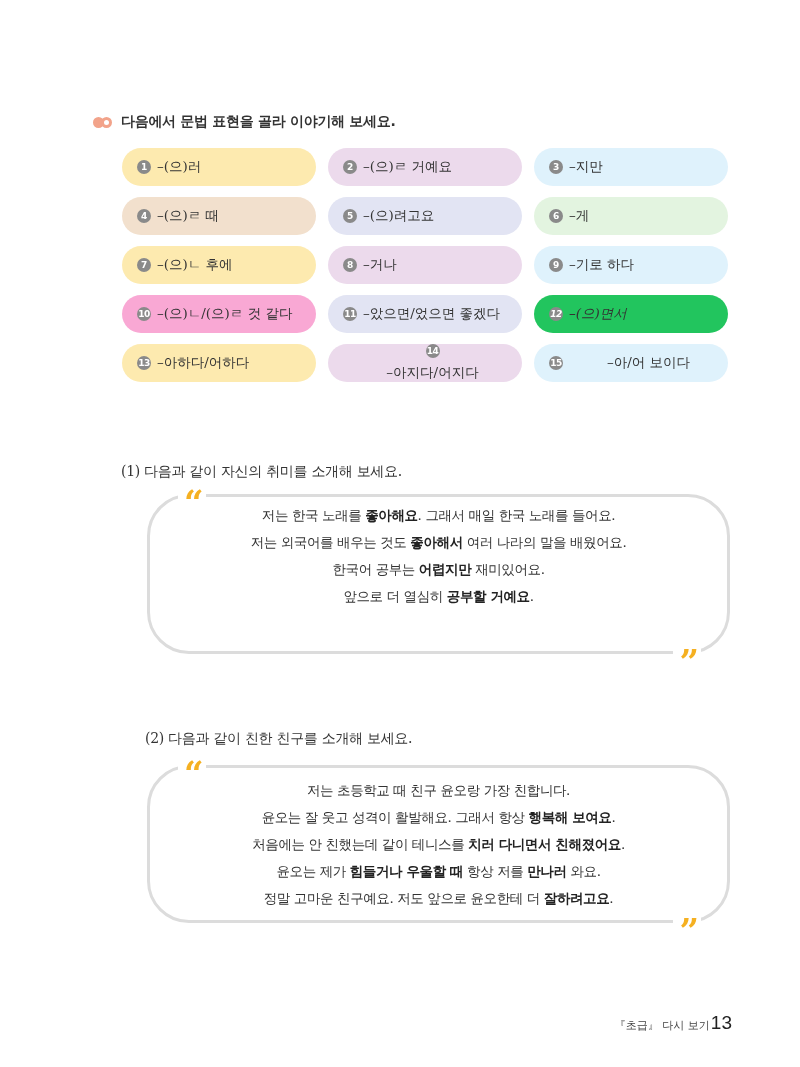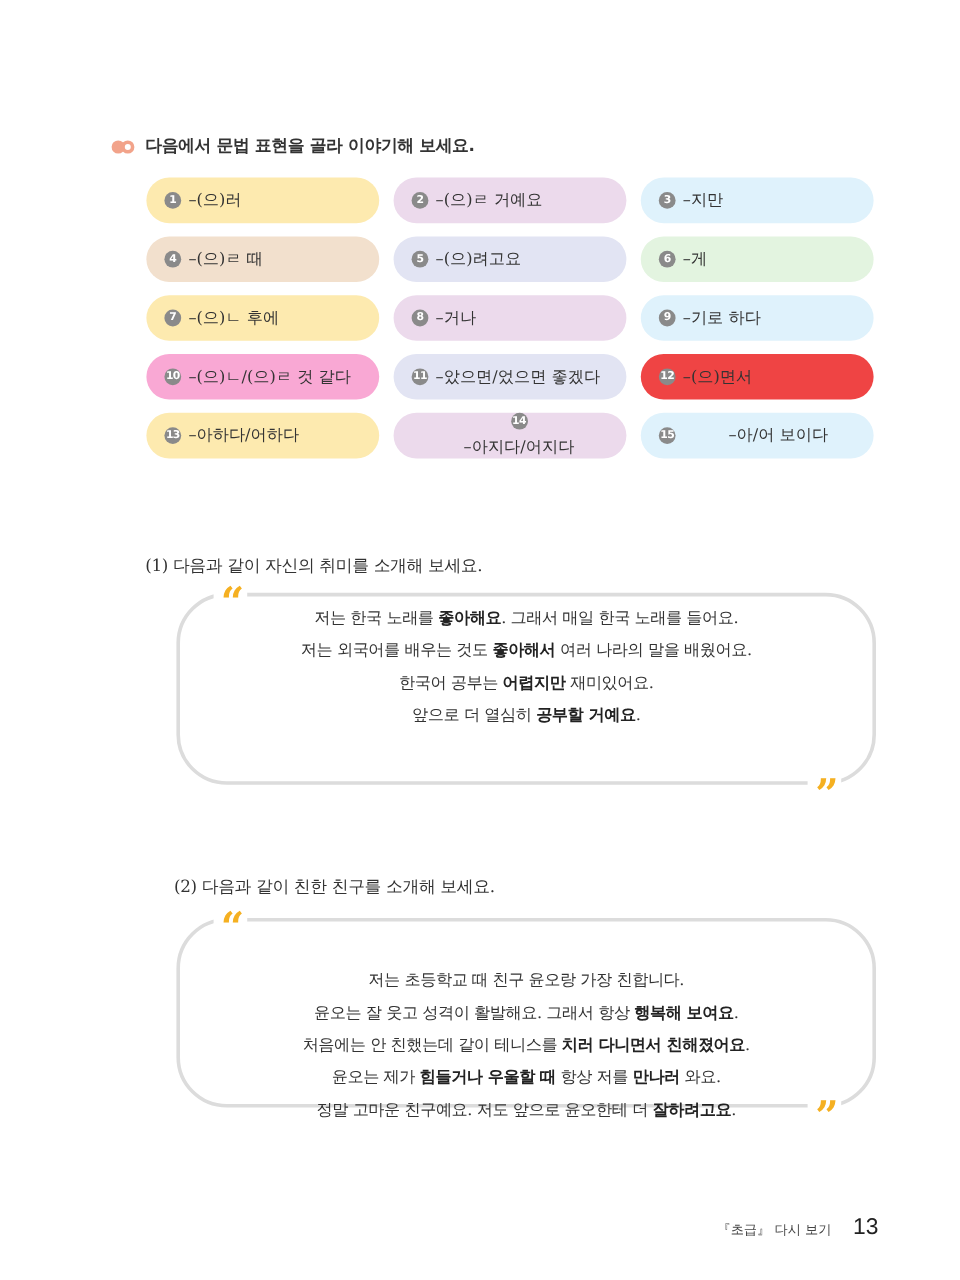--- a/index.html
+++ b/index.html
@@ -58,21 +58,21 @@
     .quote-open { left: 28px; top: -11px; }
     .quote-close { right: 26px; bottom: -11px; }
     .quote-open span, .quote-close span { position: relative; top: 6px; letter-spacing: -4px; }
     .bubble-lines {
       text-align: center; font-size: 13.5px; color: #333;
       line-height: 27px; letter-spacing: -0.4px;
     }
     .bubble-lines b { font-weight: bold; color: #222; }
     .footer {
       position: absolute; right: 68px; top: 1012px;
-      display: flex; align-items: baseline; gap: 18px;
+      display: flex; align-items: baseline; gap: 1px;
     }
     .footer-label {
       font-family: "DejaVu Sans", "Liberation Sans", sans-serif;
       font-size: 11px; color: #444;
     }
     .footer-page {
       font-family: "Liberation Sans", "DejaVu Sans", sans-serif;
       font-size: 19px; color: #222;
     }
   </style>
@@ -125,21 +125,21 @@
       <span>–기로 하다</span>
     </div>
     <div class="pill" style="background: #f9a8d4;">
       <span class="num">10</span>
       <span>–(으)ㄴ/(으)ㄹ 것 같다</span>
     </div>
     <div class="pill" style="background: rgb(226, 228, 243);">
       <span class="num">11</span>
       <span>–았으면/었으면 좋겠다</span>
     </div>
-    <div class="pill" style="background: #ef4444;">
+    <div class="pill" style="background: #22c55e; font-style: italic;">
       <span class="num">12</span>
       <span>–(으)면서</span>
     </div>
     <div class="pill" style="background: rgb(253, 234, 175);">
       <span class="num">13</span>
       <span>–아하다/어하다</span>
     </div>
     <div class="pill" style="background: rgb(236, 218, 236); flex-direction: column;">
       <span class="num">14</span>
       <span>–아지다/어지다</span>
@@ -158,21 +158,21 @@
       <div><span>저는 외국어를 배우는 것도 </span><b>좋아해서</b><span> 여러 나라의 말을 배웠어요.</span></div>
       <div><span>한국어 공부는 </span><b>어렵지만</b><span> 재미있어요.</span></div>
       <div><span>앞으로 더 열심히 </span><b>공부할 거예요</b><span>.</span></div>
     </div>
   <div class="quote-close"><span>”</span></div>
 </div>
 
 <div class="question" style="top:730px;margin-left:24px;">(2) 다음과 같이 친한 친구를 소개해 보세요.</div>
 <div class="bubble" style="top:765px; height:158px;">
   <div class="quote-open"><span>“</span></div>
-  <div class="bubble-lines" id="bubble-1" style="padding-top:24px;margin-top:12px;">
+  <div class="bubble-lines" id="bubble-1" style="padding-top:9px;">
       <div><span>저는 초등학교 때 친구 윤오랑 가장 친합니다.</span></div>
       <div><span>윤오는 잘 웃고 성격이 활발해요. 그래서 항상 </span><b>행복해 보여요</b><span>.</span></div>
       <div><span>처음에는 안 친했는데 같이 테니스를 </span><b>치러 다니면서 친해졌어요</b><span>.</span></div>
       <div><span>윤오는 제가 </span><b>힘들거나 우울할 때</b><span> 항상 저를 </span><b>만나러</b><span> 와요.</span></div>
       <div><span>정말 고마운 친구예요. 저도 앞으로 윤오한테 더 </span><b>잘하려고요</b><span>.</span></div>
     </div>
   <div class="quote-close"><span>”</span></div>
 </div>
 
 <div class="footer">

